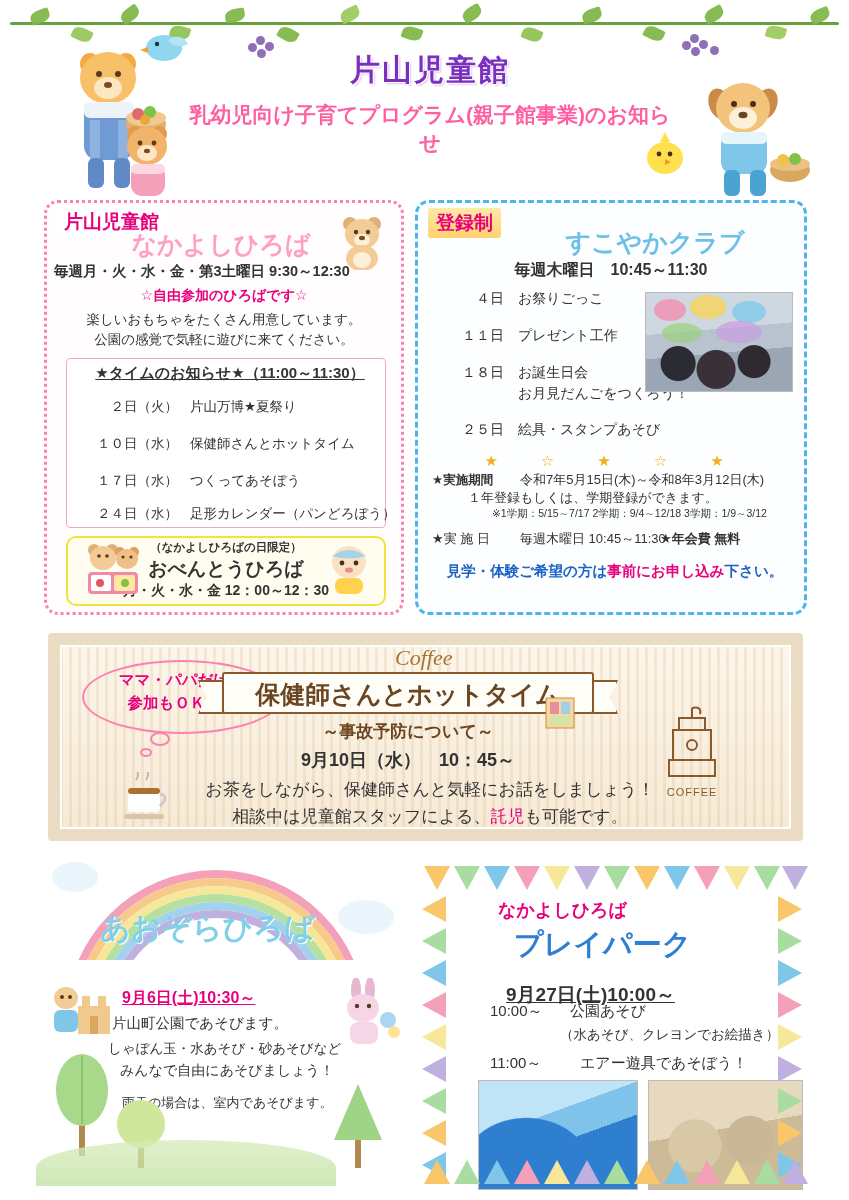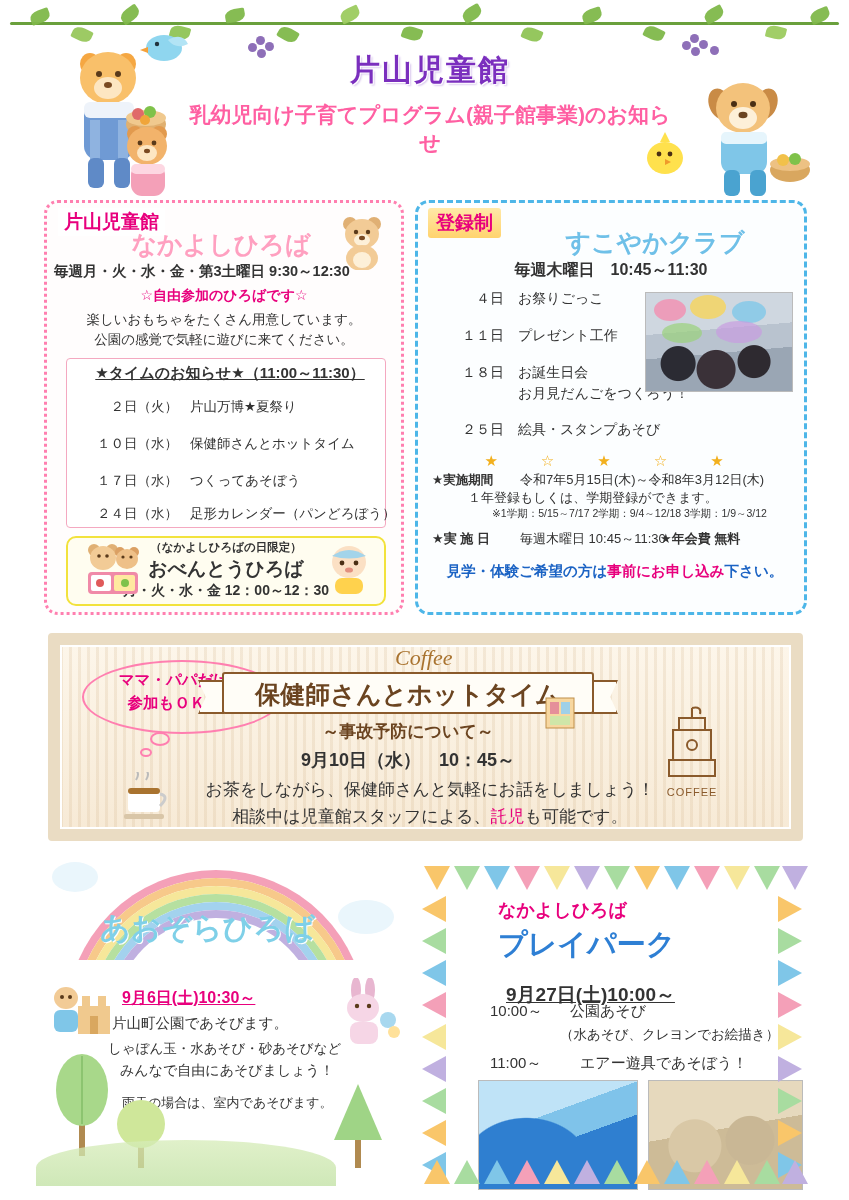--- a/index.html
+++ b/index.html
@@ -163,21 +163,21 @@
   .r-period-val {
     position:absolute; left:520px; top:471px; font-size:13px; color:#333;
   }
   .r-period-2 {
     position:absolute; left:468px; top:489px; font-size:13px; color:#333;
   }
   .r-period-3 {
     position:absolute; left:492px; top:507px; font-size:10.5px; color:#333;
   }
   .r-jisshi {
-    position:absolute; left:432px; top:530px; font-size:13px; font-weight:bold; color:#333;
+    position:absolute; left:432px; top:530px; font-size:13px; font-weight:normal; color:#333;
   }
   .r-jisshi2 {
     position:absolute; left:520px; top:530px; font-size:13px; color:#333;
   }
   .r-fee {
     position:absolute; left:660px; top:530px; font-size:13px; font-weight:bold; color:#333;
   }
   .r-last {
     position:absolute; left:425px; top:562px; width:380px; text-align:center;
     font-size:14.5px; font-weight:bold; color:#1b63c4;
@@ -272,21 +272,21 @@
   .rainbow span {
     position:absolute; left:0; top:0; width:300px; height:180px;
     border-radius:150px 150px 0 0; border-style:solid; border-bottom:none;
   }
 
   
   .pp-sub {
     position:absolute; left:498px; top:898px; font-size:18px; font-weight:bold; color:#e8007d;
   }
   .pp-title {
-    position:absolute; left:498px; top:925px; font-size:29px; font-weight:bold; color:#2e7fd4;
+    position:absolute; left:514px; top:925px; font-size:29px; font-weight:bold; color:#2e7fd4;
     text-shadow:1px 1px 0 #fff;
   }
   .pp-date {
     position:absolute; left:506px; top:962px; font-size:19px; font-weight:bold; color:#333;
     text-decoration:underline;
     margin-top:20px;
   }
   .pp-r1 {
     position:absolute; left:490px; top:1002px; font-size:15px; color:#333;
   }

